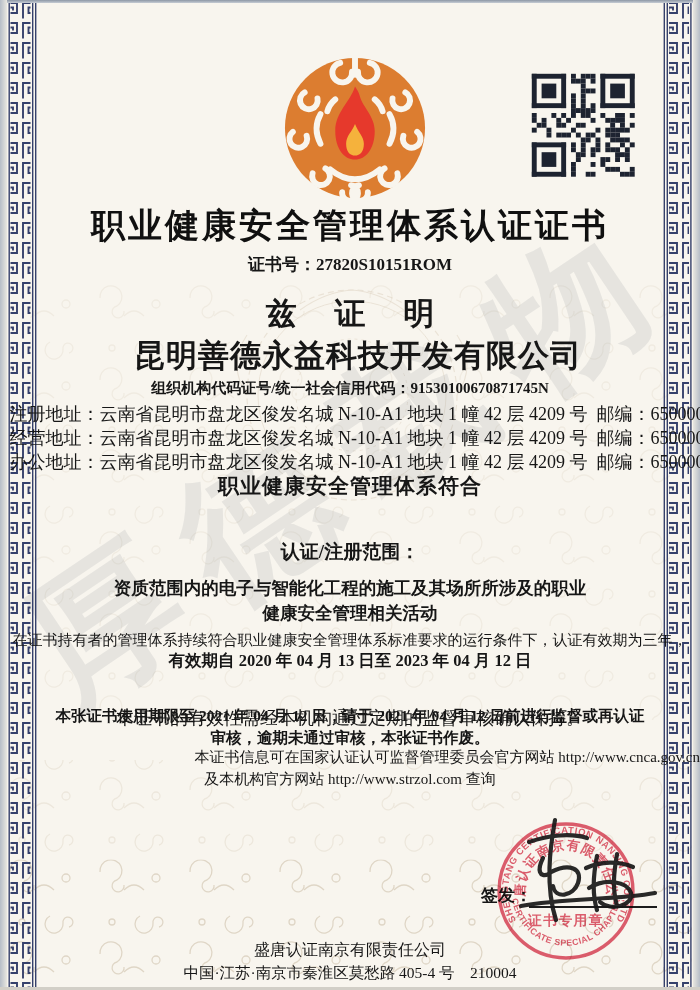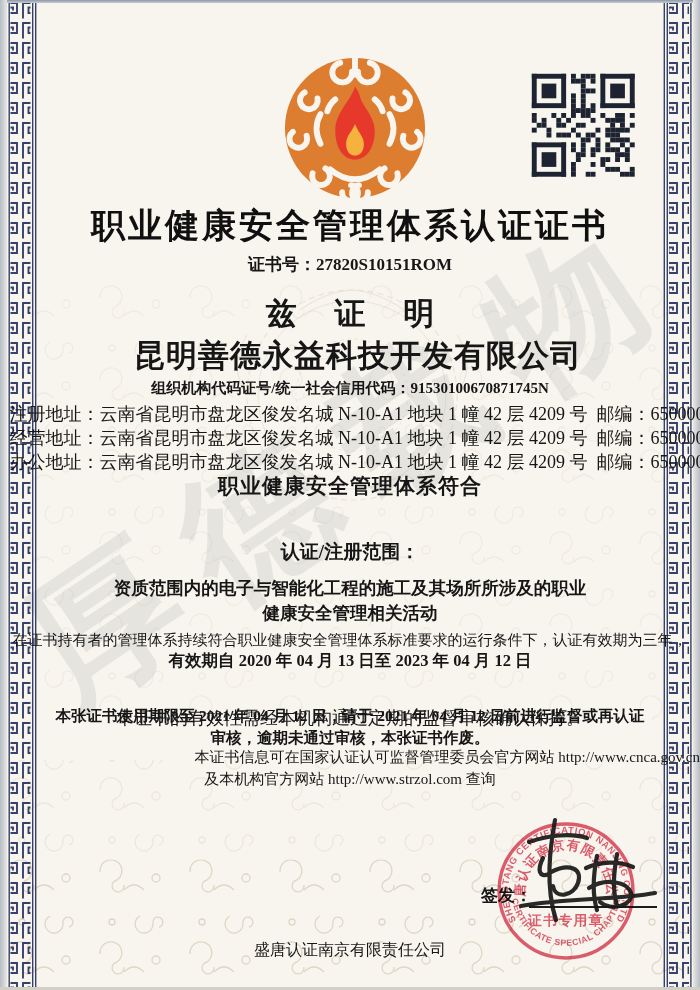--- a/index.html
+++ b/index.html
@@ -322,14 +322,15 @@
         <path d="M104,40 C100,60 99,78 104,94"></path>
         <path d="M93,52 C108,45 126,45 140,51"></path>
         <path d="M124,38 C121,56 119,72 124,90"></path>
         <path d="M96,72 C112,62 134,65 138,77 C141,89 118,96 107,86"></path>
         <path d="M28,90 C70,82 124,84 162,77"></path>
       </g>
     </svg>
   </div>
 
   <div class="tl issuer">盛唐认证南京有限责任公司</div>
+  <div class="tl footaddr">中国·江苏·南京市秦淮区莫愁路 405-4 号　210004</div>
 
 </div>
 
 </body></html>

